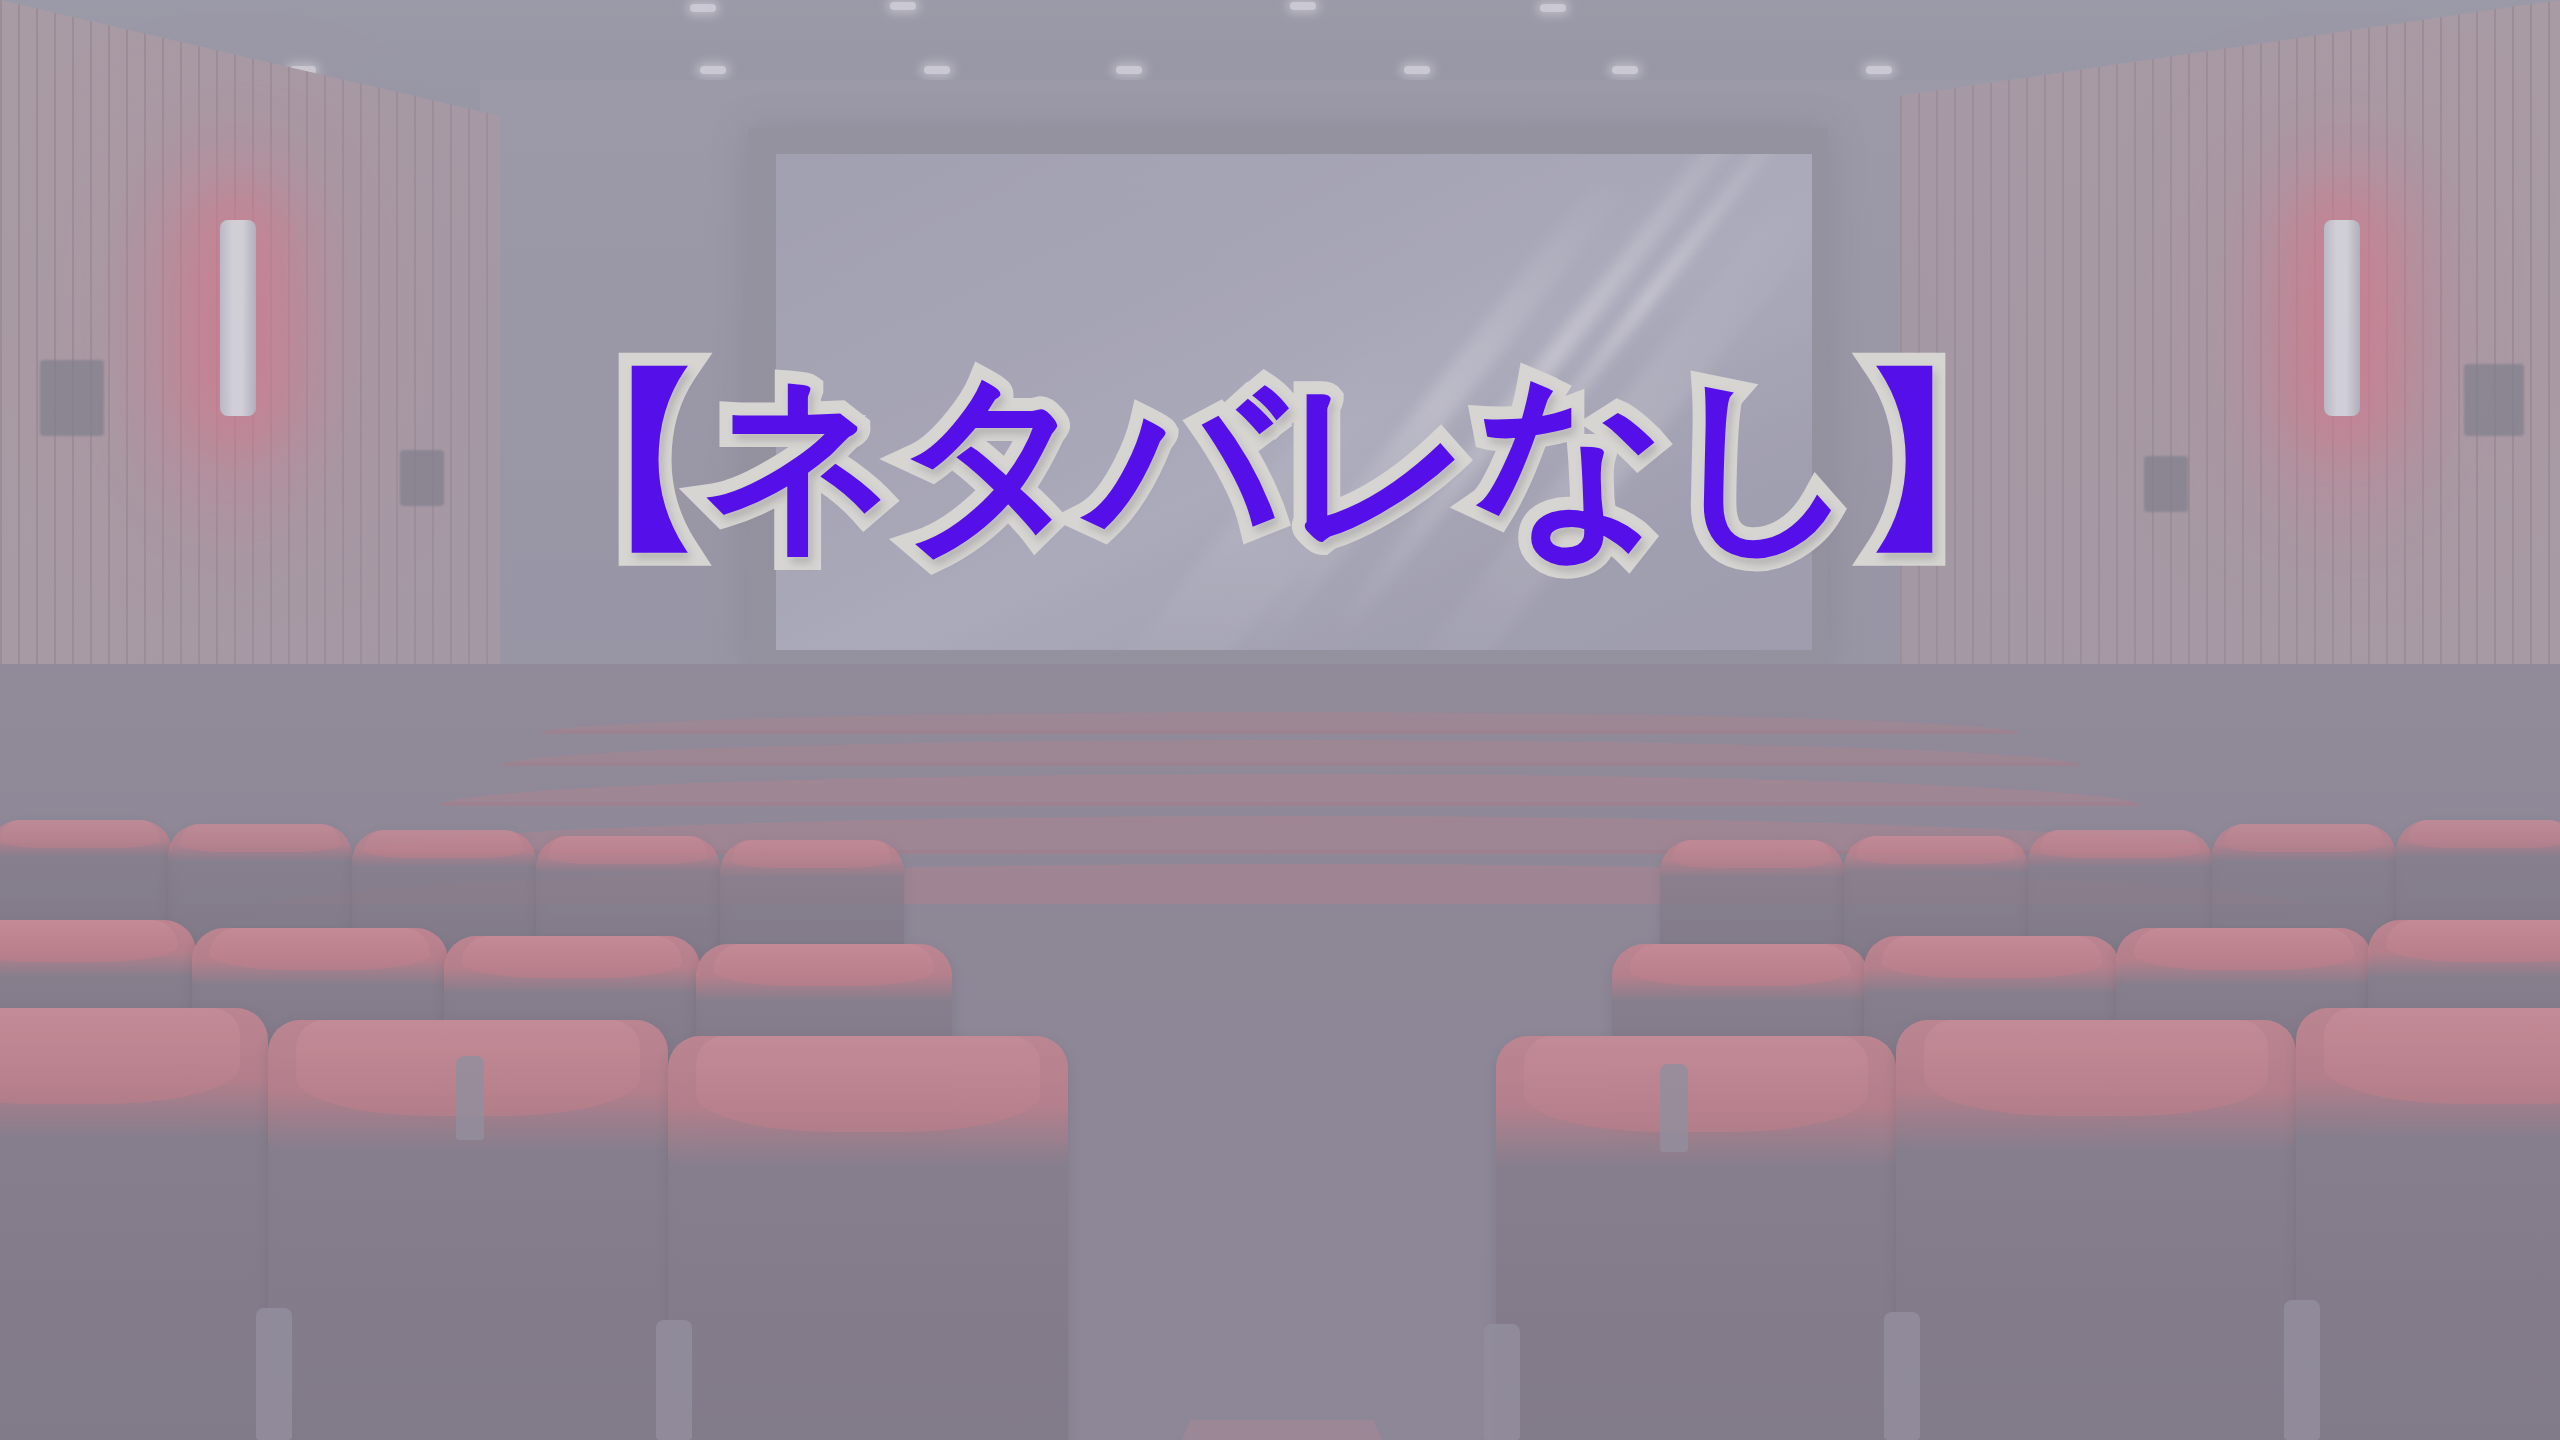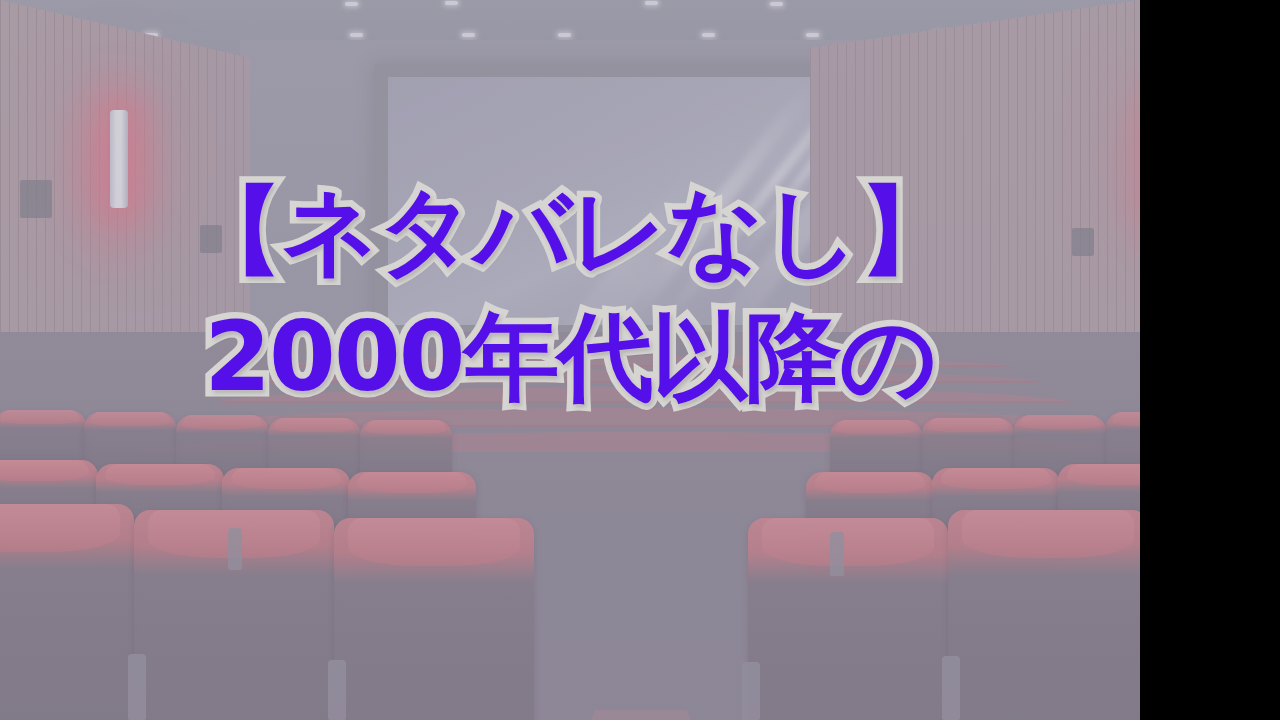--- a/index.html
+++ b/index.html
@@ -2,21 +2,21 @@
 <html><head>
 <meta charset="utf-8">
 <style>
   html, body {
     margin: 0;
     padding: 0;
     background: #000;
   }
   #stage {
     position: relative;
-    width: 1140px;
+    width: 1280px;
     height: 720px;
     overflow: hidden;
     font-family: "DejaVu Sans", "Liberation Sans", sans-serif;
     background: #9b95a0;
   }
 
   
   .photo {
     position: absolute;
     inset: 0;
@@ -317,16 +317,15 @@
       <div class="armrest" style="left:830px;top:200px;width:14px;height:44px;"></div>
       <div class="armrest" style="left:228px;top:196px;width:14px;height:42px;"></div>
     </div>
 
     <div class="haze"></div>
     <div class="haze2"></div>
   </div>
 
   <div class="title-block">
     <div class="tline l1">【ネタバレなし】</div>
-    <div class="tline l2">2000年代以降の</div>
   </div>
 
 </div>
 
 </body></html>

